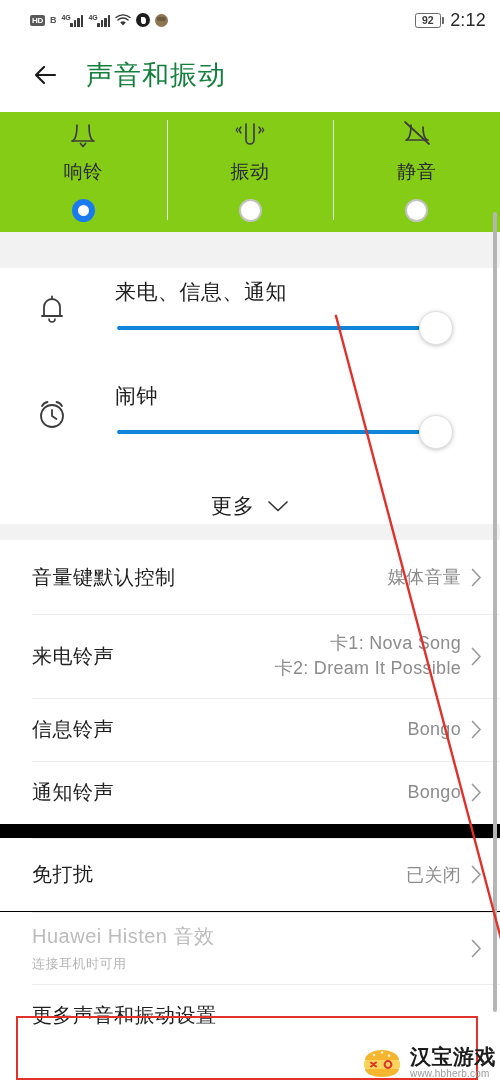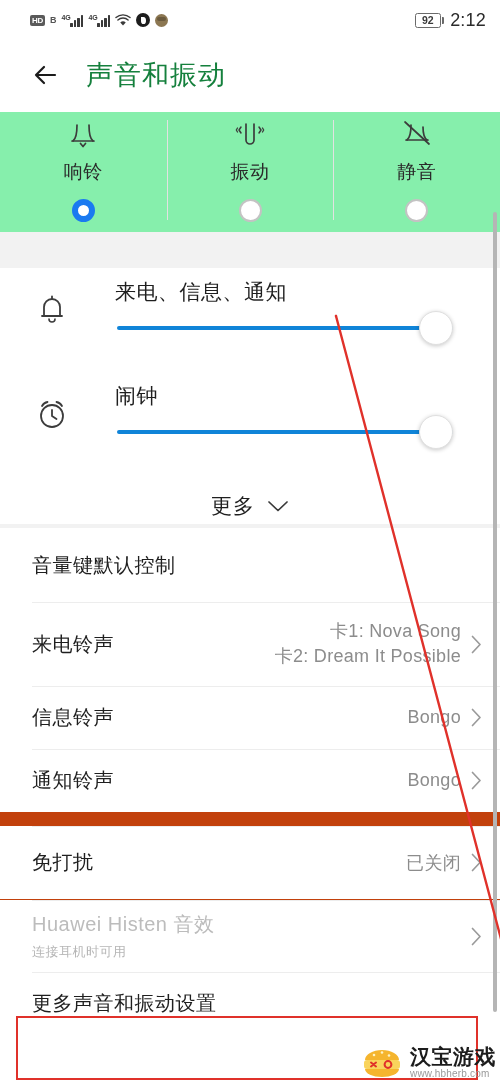--- a/index.html
+++ b/index.html
@@ -72,21 +72,21 @@
   .back-arrow { width: 36px; height: 36px; flex: none; }
   .page-title {
     margin-left: 22px;
     font-size: 27px; color: #15803d; letter-spacing: 1px;
   }
 
   
   .modes {
     position: absolute; top: 112px; left: 0;
     width: 500px; height: 120px;
-    display: flex; background: #86efac;
+    display: flex; background: #84cc16;
   }
   .mode {
     flex: 1 1 0;
     display: flex; flex-direction: column; align-items: center;
     position: relative;
     padding-top: 4px;
   }
   .mode + .mode::before {
     content: ""; position: absolute; left: 0; top: 8px;
     width: 1px; height: 100px; background: #e2e2e2;
@@ -136,22 +136,22 @@
   .more-row {
     position: absolute; left: 0; top: 216px;
     width: 500px; height: 44px;
     display: flex; align-items: center; justify-content: center;
     gap: 12px;
   }
   .more-label { font-size: 21px; color: #1f1f1f; letter-spacing: 1px; }
 
   
   .list {
-    position: absolute; left: 0; top: 528px;
-    width: 500px; background: #c2410c;
+    position: absolute; left: 0; top: 540px;
+    width: 500px; background: #000000;
   }
   .row {
     position: relative;
     display: flex; align-items: center;
     padding: 0 18px 0 32px;
     background: #ffffff;
   }
   .row + .row::before {
     content: ""; position: absolute; left: 32px; right: 0; top: 0;
     height: 1px; background: #ededed;
@@ -324,20 +324,26 @@
         <path d="M2 2 L11 10.5 L20 2" stroke="#3a3a3a" stroke-width="1.7" fill="none" stroke-linecap="round" stroke-linejoin="round"></path>
       </svg>
     </div>
   </div>
 
   <div class="list">
 
     <div class="row" style="height:74px;">
       <div class="row-left">
         <span class="row-title">音量键默认控制</span>
+      </div>
+      <div class="row-right">
+        <span class="row-value">媒体音量</span>
+        <svg class="chev" viewBox="0 0 11 19">
+          <path d="M1.5 1.5 L9 9.5 L1.5 17.5" stroke="#9a9a9a" stroke-width="1.7" fill="none" stroke-linecap="round" stroke-linejoin="round"></path>
+        </svg>
       </div>
     </div>
 
     <div class="row" style="height:84px;">
       <div class="row-left">
         <span class="row-title">来电铃声</span>
       </div>
       <div class="row-right">
         <span class="row-value">
           <span class="vline">卡1: Nova Song</span>

